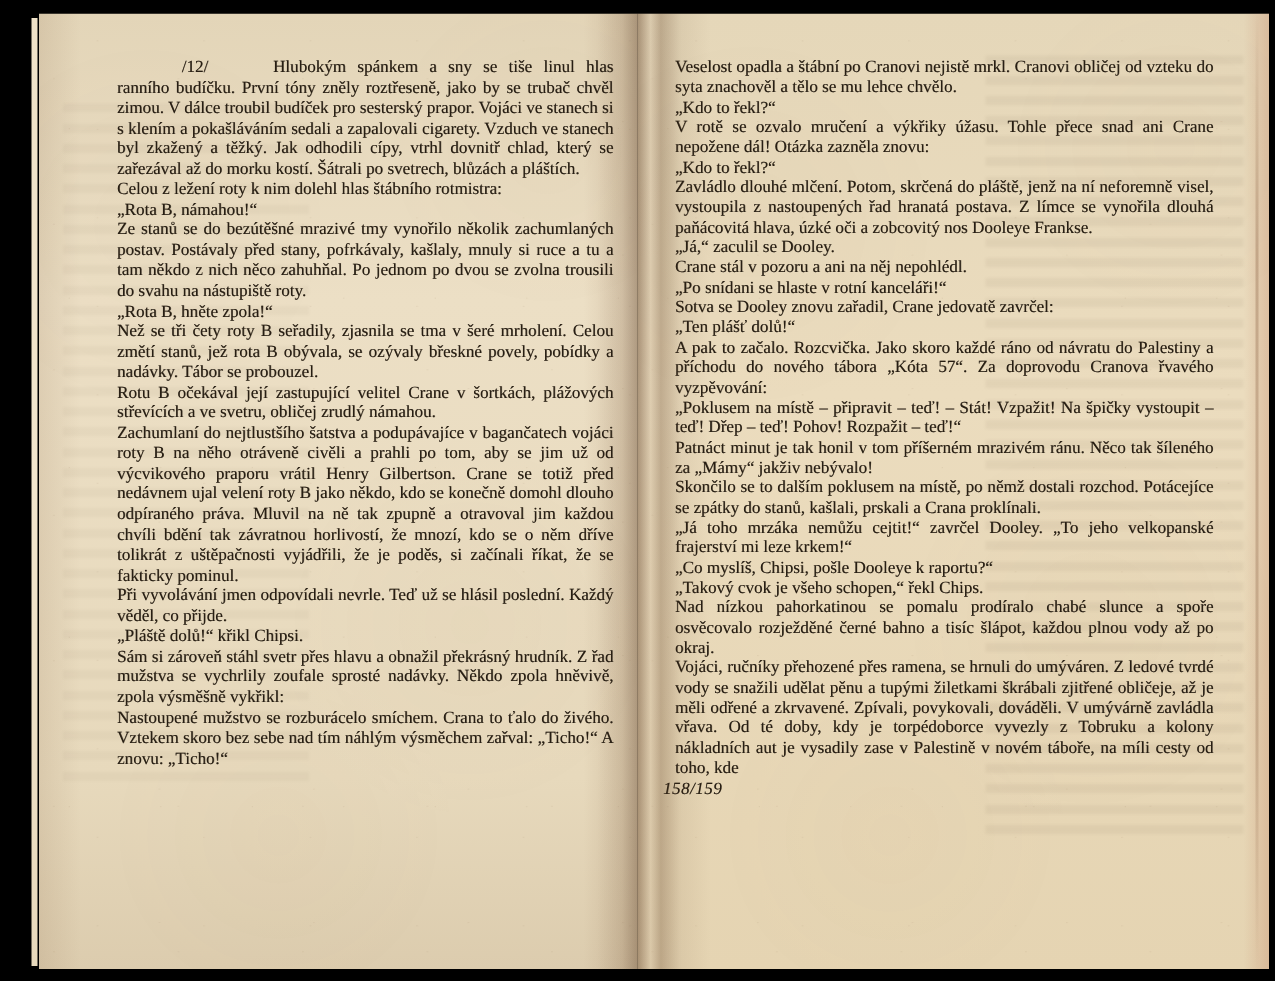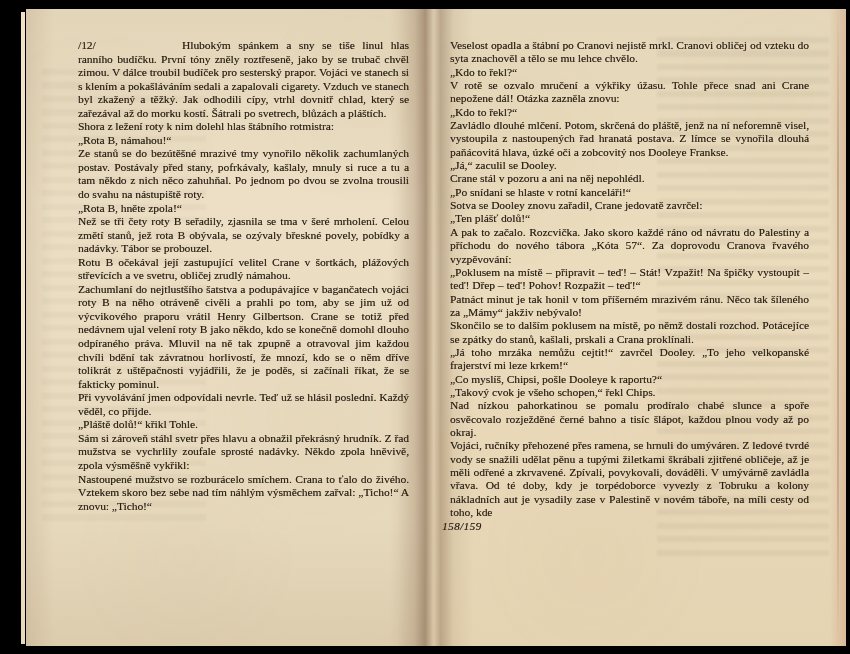--- a/index.html
+++ b/index.html
@@ -74,48 +74,48 @@
   .frame-top{left:0;top:0;width:850px;height:9px;}
   .frame-bottom{left:0;bottom:0;width:850px;height:8px;}
   .frame-right{right:0;top:0;width:4px;height:654px;}
 
   
   .text-block{position:absolute;color:var(--ink-color);
     text-align:justify;text-shadow:0.25px 0 0 rgba(39,30,19,0.55);}
   .text-left{left:52px;top:30px;width:331px;font-size:11.4px;line-height:13.55px;}
   .text-right{left:25px;top:30px;width:359px;font-size:11.4px;line-height:13.35px;}
   .para{margin:0;padding:0;hyphens:none;}
-  .chapter-marker{display:inline-block;width:104px;text-align:left;}
+  .chapter-marker{display:inline-block;width:104px;text-align:center;}
   .page-num{margin-top:1px;font-style:italic;text-align:left;
     transform:translateX(-8px);letter-spacing:.3px;}
 </style>
 </head>
 <body>
 
 <div class="photo">
 
   <div class="edge-stack"></div>
   <div class="edge-highlight"></div>
   <div class="corner-tl"></div>
 
   <div class="page page-left">
     <div class="grain"></div>
     <div class="bleed bleed-left"></div>
     <div class="text-block text-left">
       <p class="para"><span class="chapter-marker">/12/</span><span>Hlubokým spánkem a sny se tiše linul hlas ranního budíčku. První tóny zněly roztřeseně, jako by se trubač chvěl zimou. V dálce troubil budíček pro sesterský prapor. Vojáci ve stanech si s klením a pokašláváním sedali a zapalovali cigarety. Vzduch ve stanech byl zkažený a těžký. Jak odhodili cípy, vtrhl dovnitř chlad, který se zařezával až do morku kostí. Šátrali po svetrech, blůzách a pláštích.</span></p>
       <div>
-          <p class="para">Shora z ležení roty k nim dolehl hlas štábního rotmistra:</p>
+          <p class="para">Celou z ležení roty k nim dolehl hlas štábního rotmistra:</p>
           <p class="para">„Rota B, námahou!“</p>
           <p class="para">Ze stanů se do bezútěšné mrazivé tmy vynořilo několik zachumlaných postav. Postávaly před stany, pofrkávaly, kašlaly, mnuly si ruce a tu a tam někdo z nich něco zahuhňal. Po jednom po dvou se zvolna trousili do svahu na nástupiště roty.</p>
           <p class="para">„Rota B, hněte zpola!“</p>
           <p class="para">Než se tři čety roty B seřadily, zjasnila se tma v šeré mrholení. Celou změtí stanů, jež rota B obývala, se ozývaly břeskné povely, pobídky a nadávky. Tábor se probouzel.</p>
           <p class="para">Rotu B očekával její zastupující velitel Crane v šortkách, plážových střevících a ve svetru, obličej zrudlý námahou.</p>
           <p class="para">Zachumlaní do nejtlustšího šatstva a podupávajíce v bagančatech vojáci roty B na něho otráveně civěli a prahli po tom, aby se jim už od výcvikového praporu vrátil Henry Gilbertson. Crane se totiž před nedávnem ujal velení roty B jako někdo, kdo se konečně domohl dlouho odpíraného práva. Mluvil na ně tak zpupně a otravoval jim každou chvíli bdění tak závratnou horlivostí, že mnozí, kdo se o něm dříve tolikrát z uštěpačnosti vyjádřili, že je poděs, si začínali říkat, že se fakticky pominul.</p>
           <p class="para">Při vyvolávání jmen odpovídali nevrle. Teď už se hlásil poslední. Každý věděl, co přijde.</p>
-          <p class="para">„Pláště dolů!“ křikl Tohle.</p>
+          <p class="para">„Pláště dolů!“ křikl Chipsi.</p>
           <p class="para">Sám si zároveň stáhl svetr přes hlavu a obnažil překrásný hrudník. Z řad mužstva se vychrlily zoufale sprosté nadávky. Někdo zpola hněvivě, zpola výsměšně vykřikl:</p>
           <p class="para">Nastoupené mužstvo se rozburácelo smíchem. Crana to ťalo do živého. Vztekem skoro bez sebe nad tím náhlým výsměchem zařval: „Ticho!“ A znovu: „Ticho!“</p>
         </div>
     </div>
   </div>
 
   <div class="page page-right">
     <div class="grain"></div>
     <div class="bleed bleed-right"></div>
     <div class="fore-edge-line"></div>

